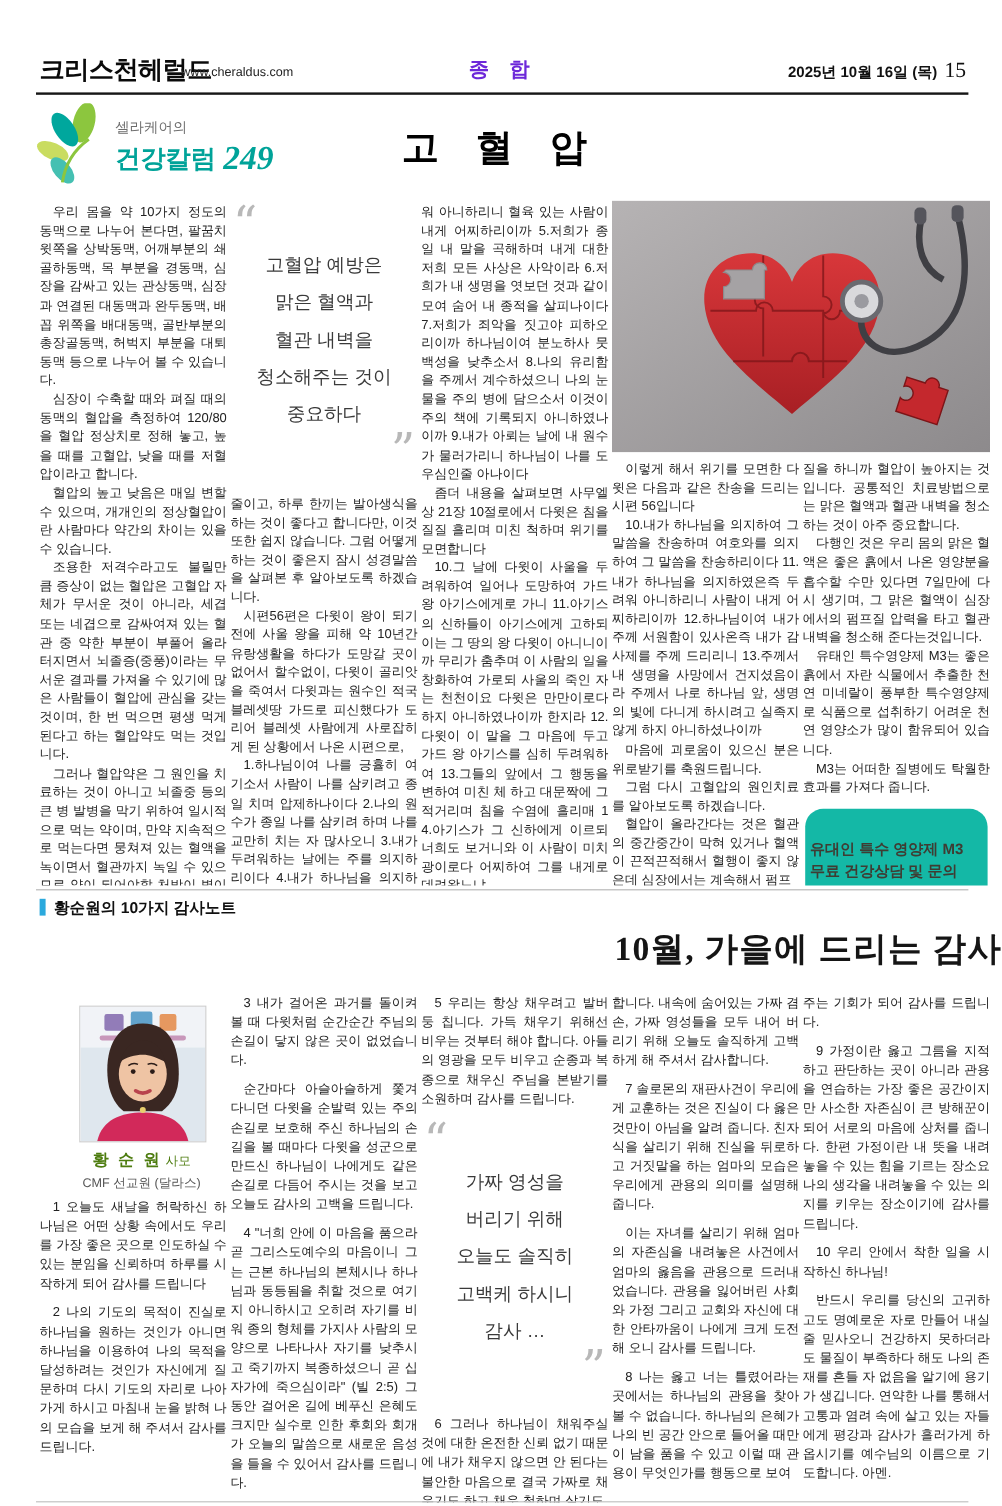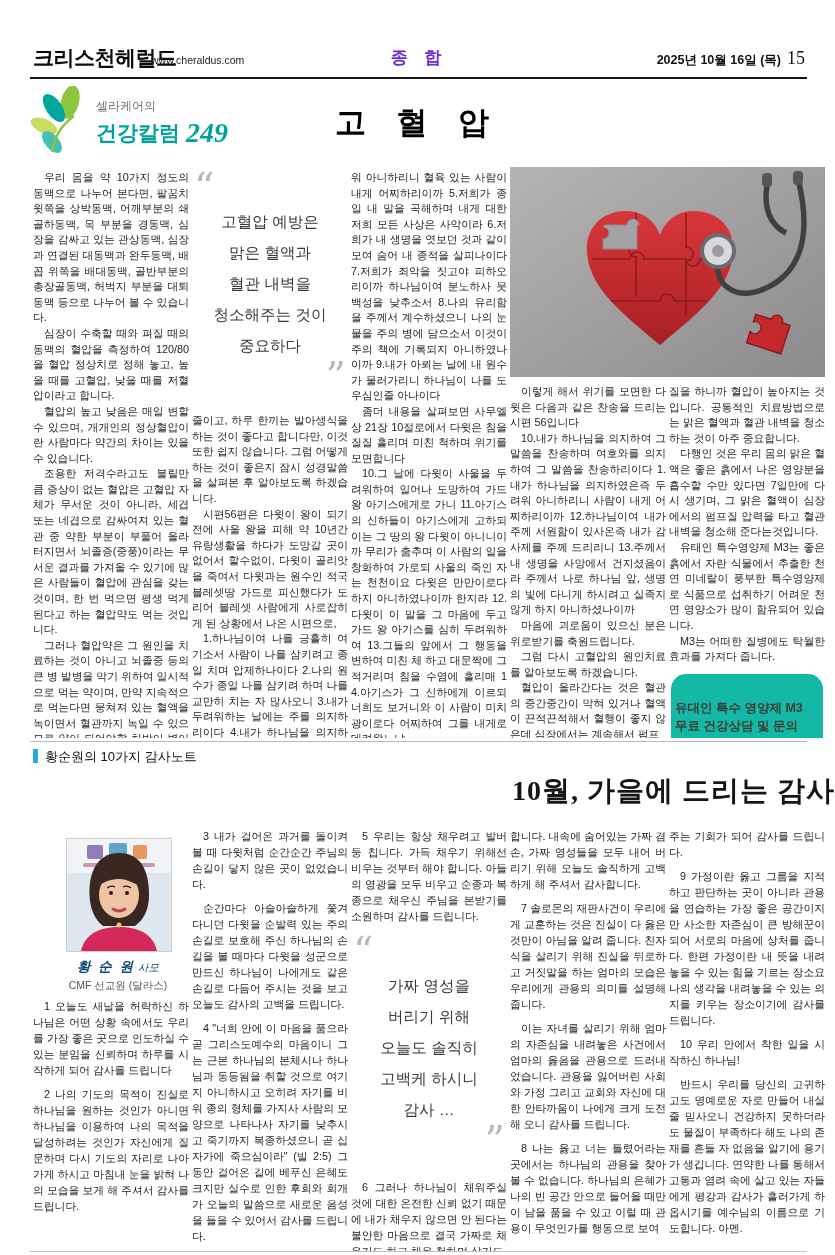--- a/index.html
+++ b/index.html
@@ -45,27 +45,27 @@
   .pq-a2{margin:10px 0 12px;}
   
   .hero{position:absolute;left:510px;top:167px;width:315px;height:210px;overflow:hidden;}
   
   .contact-box{margin:9px 2px 0;background:#14b8a6;border-radius:15px;padding:25px 4px 8px;text-align:left;color:#3f3c33;}
   .contact-box .cl{font-size:12.5px;line-height:18px;font-weight:600;}
   .contact-box .cp{font-size:13px;line-height:19px;font-weight:600;letter-spacing:0.5px;}
   .mid-rule{position:absolute;left:30px;right:28px;top:741px;height:1px;background:#b9b9b9;}
   .bot-rule{position:absolute;left:30px;right:28px;top:1251px;height:1px;background:#c2c2c2;}
   
-  .kicker{position:absolute;left:33px;top:748px;font-size:13px;font-weight:400;color:#101010;}
+  .kicker{position:absolute;left:33px;top:748px;font-size:13px;font-weight:700;color:#101010;}
   .kicker-bar{display:inline-block;width:5px;height:14px;background:#2ba9dd;margin-right:7px;vertical-align:-2px;}
   .a2-title{position:absolute;left:0;right:0;top:772px;margin:0;text-align:right;
     font-family:"Liberation Serif","DejaVu Serif",serif;font-weight:600;font-size:28px;letter-spacing:1px;color:#151515;}
   .photo-card{position:absolute;left:66px;top:838px;width:104px;text-align:center;}
   .photo-card svg{display:block;border:1px solid #d0d0d0;}
-  .ph-name{margin-top:6px;font-size:13.5px;font-weight:800;letter-spacing:2px;color:#0c4a6e;font-style:italic;}
+  .ph-name{margin-top:6px;font-size:13.5px;font-weight:800;letter-spacing:2px;color:#4d7c0f;}
   .ph-role{font-size:10.5px;font-weight:400;letter-spacing:0;margin-left:3px;}
   .ph-aff{margin-top:3px;font-size:10.5px;color:#555;}
   .a2col{top:828px;height:424px;font-size:10.8px;line-height:16px;}
   .a2c1{left:33px;top:998px;height:254px;}
   .a2c2{left:192px;}
   .a2c3{left:351px;}
   .a2c4{left:510px;}
   .a2c5{left:669px;}
   .a2col .para{margin-bottom:8px;}
 </style>
@@ -165,21 +165,21 @@
         <rect x="283" y="4" width="10" height="14" rx="4" fill="#55555c"></rect>
         <rect x="252" y="6" width="10" height="14" rx="4" fill="#55555c"></rect>
         <circle cx="208" cy="84" r="16" fill="#d9d9dc" stroke="#6a6a70" stroke-width="4"></circle>
         <circle cx="208" cy="84" r="6" fill="#9a9aa0"></circle>
       </g>
     </svg>
   </div>
 
   <div class="col a1col a1c4">
       <p class="para">이렇게 해서 위기를 모면한 다윗은 다음과 같은 찬송을 드리는 시편 56입니다</p>
-      <p class="para">10.내가 하나님을 의지하여 그 말씀을 찬송하며 여호와를 의지하여 그 말씀을 찬송하리이다 1.내가 하나님을 의지하였은즉 두려워 아니하리니 사람이 내게 어찌하리이까 12.하나님이여 내가 주께 서원함이 있사온즉 내가 감사제를 주께 드리리니 13.주께서 내 생명을 사망에서 건지셨음이라 주께서 나로 하나님 앞, 생명의 빛에 다니게 하시려고 실족지 않게 하지 아니하셨나이까</p>
+      <p class="para">10.내가 하나님을 의지하여 그 말씀을 찬송하며 여호와를 의지하여 그 말씀을 찬송하리이다 11.내가 하나님을 의지하였은즉 두려워 아니하리니 사람이 내게 어찌하리이까 12.하나님이여 내가 주께 서원함이 있사온즉 내가 감사제를 주께 드리리니 13.주께서 내 생명을 사망에서 건지셨음이라 주께서 나로 하나님 앞, 생명의 빛에 다니게 하시려고 실족지 않게 하지 아니하셨나이까</p>
       <p class="para">마음에 괴로움이 있으신 분은 위로받기를 축원드립니다.</p>
       <p class="para">그럼 다시 고혈압의 원인치료를 알아보도록 하겠습니다.</p>
       <p class="para">혈압이 올라간다는 것은 혈관의 중간중간이 막혀 있거나 혈액이 끈적끈적해서 혈행이 좋지 않은데 심장에서는 계속해서 펌프</p>
     </div>
 
   <div class="col a1col a1c5">
     <p class="para lead">질을 하니까 혈압이 높아지는 것입니다. 공통적인 치료방법으로는 맑은 혈액과 혈관 내벽을 청소하는 것이 아주 중요합니다.</p>
     <div>
         <p class="para">다행인 것은 우리 몸의 맑은 혈액은 좋은 흙에서 나온 영양분을 흡수할 수만 있다면 7일만에 다시 생기며, 그 맑은 혈액이 심장에서의 펌프질 압력을 타고 혈관 내벽을 청소해 준다는것입니다.</p>
         <p class="para">유태인 특수영양제 M3는 좋은 흙에서 자란 식물에서 추출한 천연 미네랄이 풍부한 특수영양제로 식품으로 섭취하기 어려운 천연 영양소가 많이 함유되어 있습니다.</p>

